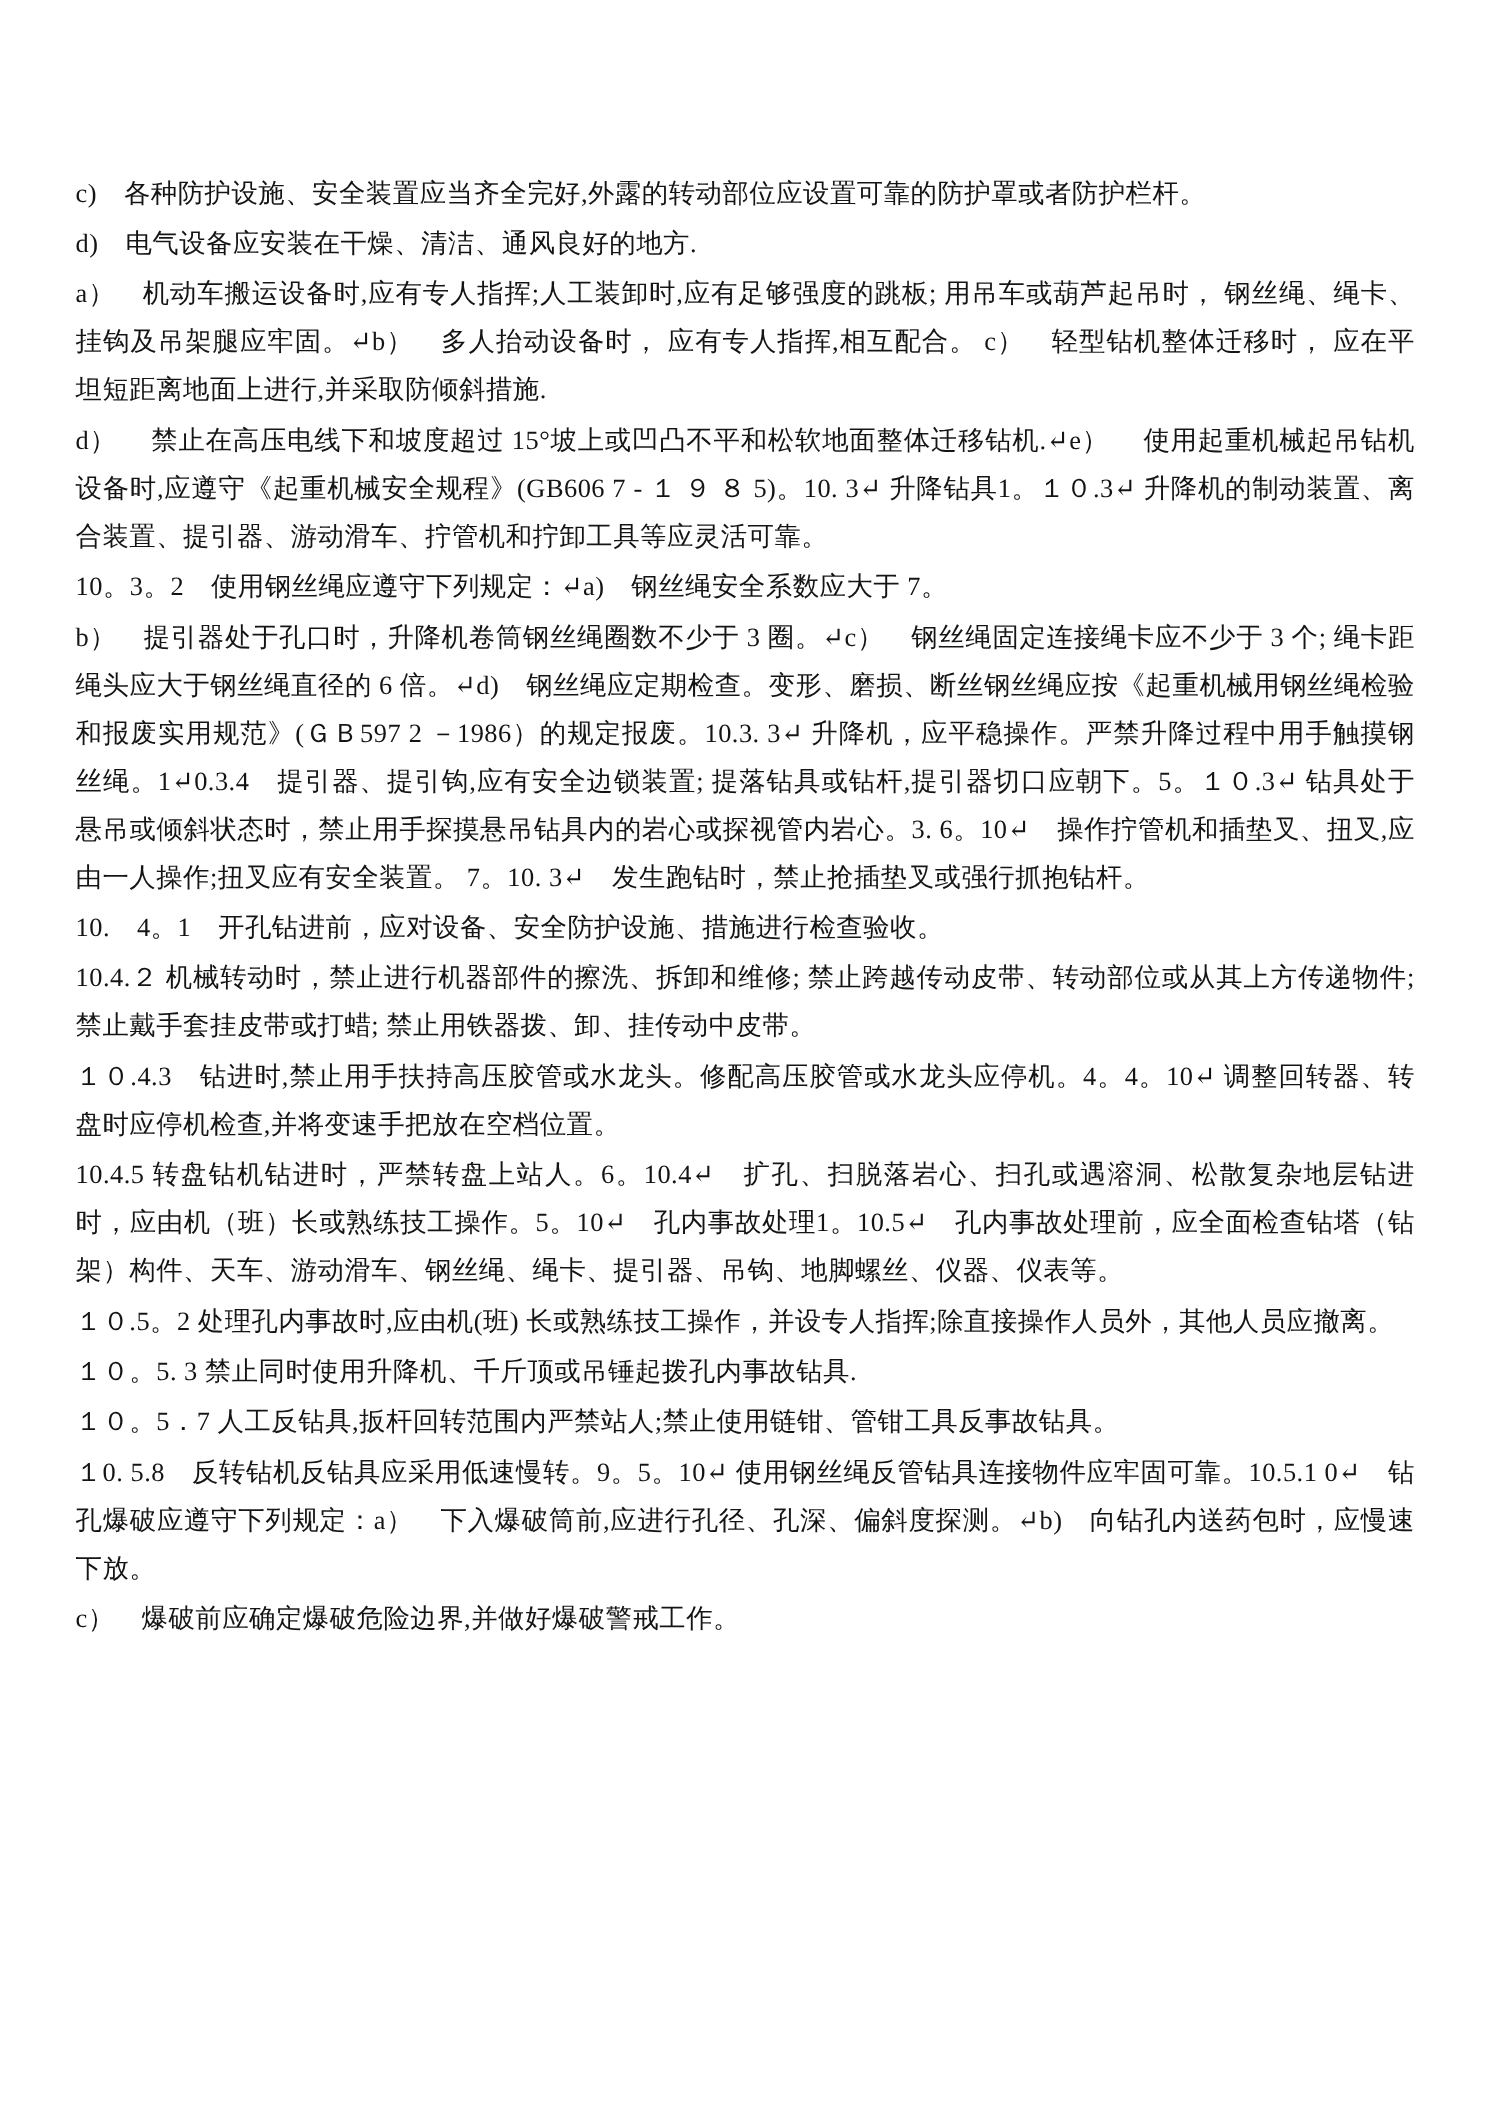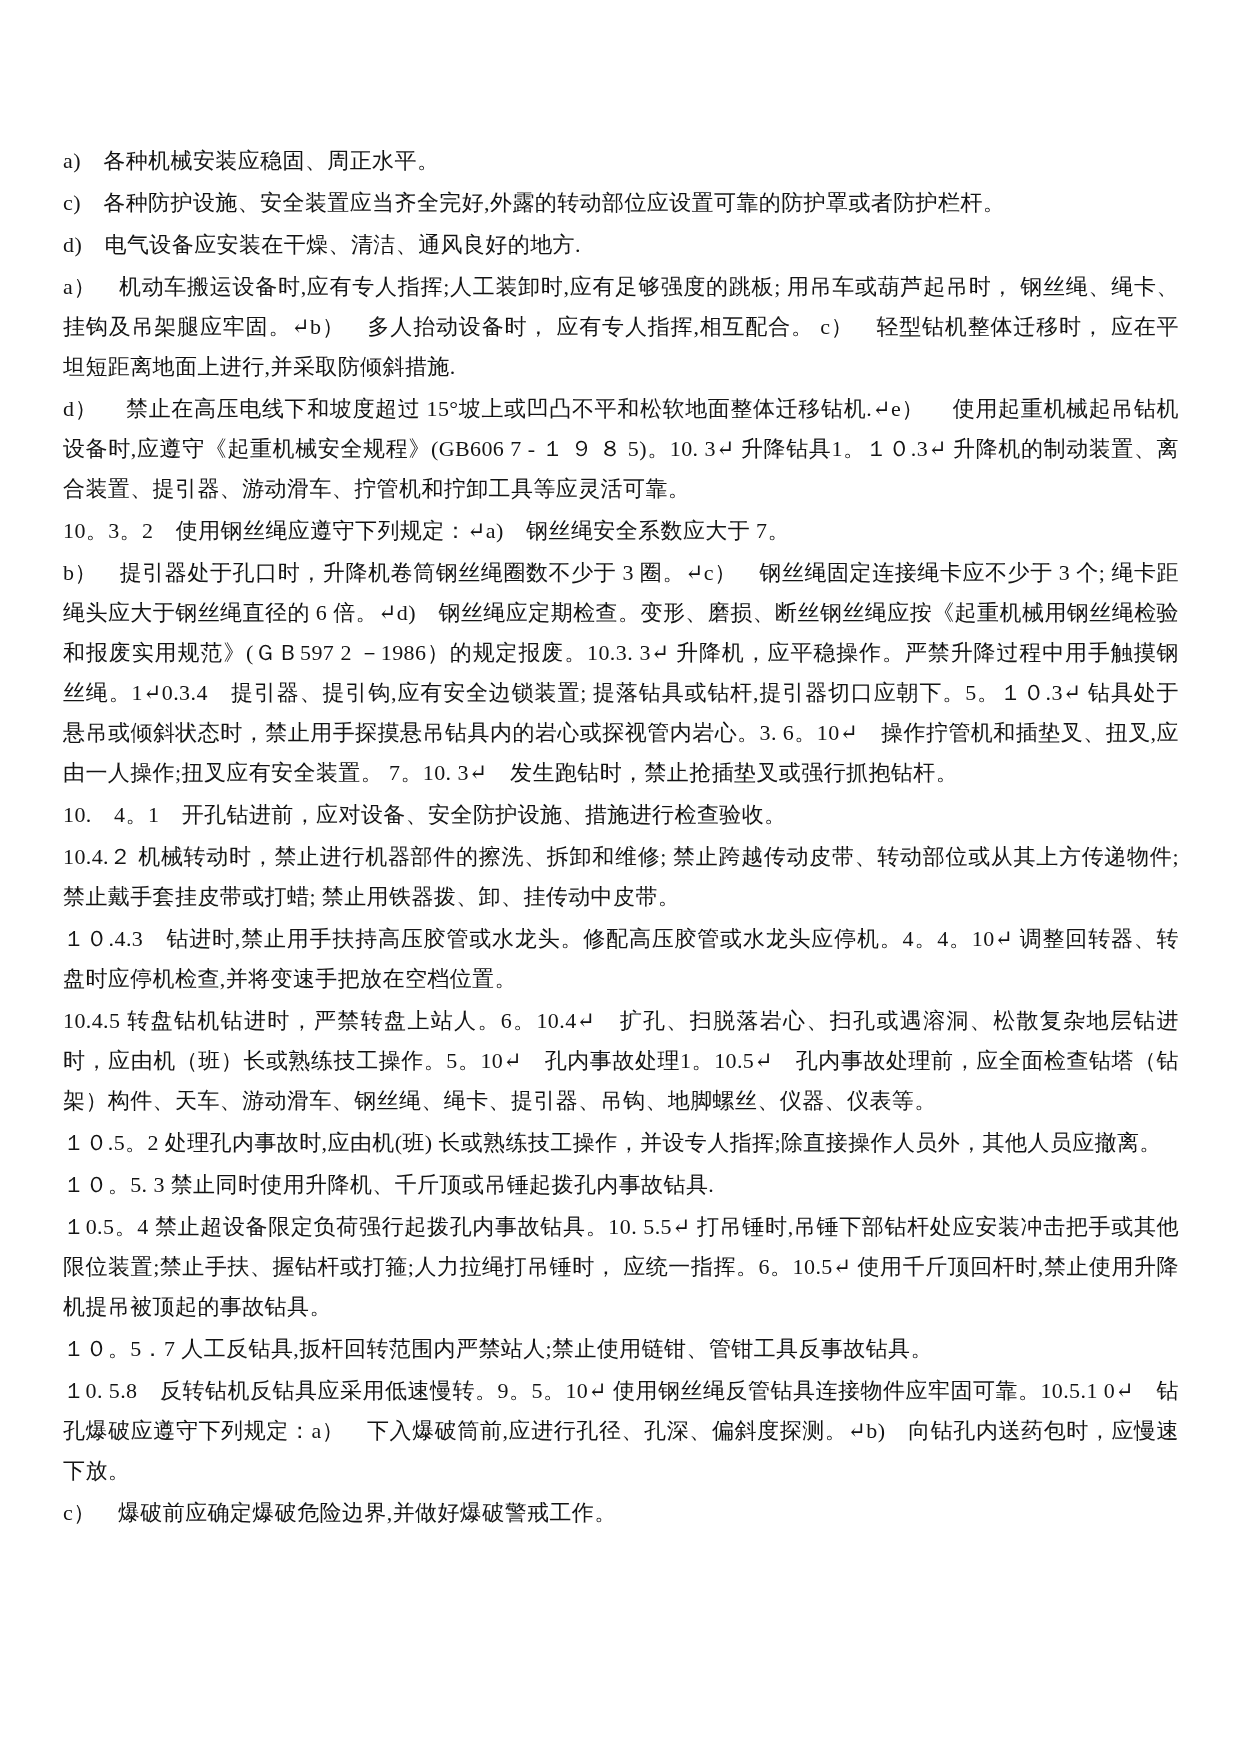--- a/index.html
+++ b/index.html
@@ -28,31 +28,29 @@
   .doc-body p {
     margin: 0 0 2px 0;
     word-break: break-all;
   }
 </style>
 </head>
 <body>
 
 <div class="page">
   <div class="doc-body">
-    <p>a)　各种机械安装应稳固、周正水平。</p>
     <p>c)　各种防护设施、安全装置应当齐全完好,外露的转动部位应设置可靠的防护罩或者防护栏杆。</p>
     <p>d)　电气设备应安装在干燥、清洁、通风良好的地方.</p>
     <p>a）　机动车搬运设备时,应有专人指挥;人工装卸时,应有足够强度的跳板; 用吊车或葫芦起吊时， 钢丝绳、绳卡、挂钩及吊架腿应牢固。↵b）　多人抬动设备时， 应有专人指挥,相互配合。 c）　轻型钻机整体迁移时， 应在平坦短距离地面上进行,并采取防倾斜措施.</p>
     <p>d）　 禁止在高压电线下和坡度超过 15°坡上或凹凸不平和松软地面整体迁移钻机.↵e）　 使用起重机械起吊钻机设备时,应遵守《起重机械安全规程》(GB606 7 - １ ９ ８ 5)。10. 3↵ 升降钻具1。１０.3↵ 升降机的制动装置、离合装置、提引器、游动滑车、拧管机和拧卸工具等应灵活可靠。</p>
     <p>10。3。2　使用钢丝绳应遵守下列规定：↵a)　钢丝绳安全系数应大于 7。</p>
     <p>b）　提引器处于孔口时，升降机卷筒钢丝绳圈数不少于 3 圈。↵c）　钢丝绳固定连接绳卡应不少于 3 个; 绳卡距绳头应大于钢丝绳直径的 6 倍。↵d)　钢丝绳应定期检查。变形、磨损、断丝钢丝绳应按《起重机械用钢丝绳检验和报废实用规范》(ＧＢ597 2 －1986）的规定报废。10.3. 3↵ 升降机，应平稳操作。严禁升降过程中用手触摸钢丝绳。1↵0.3.4　提引器、提引钩,应有安全边锁装置; 提落钻具或钻杆,提引器切口应朝下。5。１０.3↵ 钻具处于悬吊或倾斜状态时，禁止用手探摸悬吊钻具内的岩心或探视管内岩心。3. 6。10↵　操作拧管机和插垫叉、扭叉,应由一人操作;扭叉应有安全装置。 7。10. 3↵　发生跑钻时，禁止抢插垫叉或强行抓抱钻杆。</p>
     <p>10.　4。1　开孔钻进前，应对设备、安全防护设施、措施进行检查验收。</p>
     <p>10.4.２ 机械转动时，禁止进行机器部件的擦洗、拆卸和维修; 禁止跨越传动皮带、转动部位或从其上方传递物件; 禁止戴手套挂皮带或打蜡; 禁止用铁器拨、卸、挂传动中皮带。</p>
     <p>１０.4.3　钻进时,禁止用手扶持高压胶管或水龙头。修配高压胶管或水龙头应停机。4。4。10↵ 调整回转器、转盘时应停机检查,并将变速手把放在空档位置。</p>
     <p>10.4.5 转盘钻机钻进时，严禁转盘上站人。6。10.4↵　扩孔、扫脱落岩心、扫孔或遇溶洞、松散复杂地层钻进时，应由机（班）长或熟练技工操作。5。10↵　孔内事故处理1。10.5↵　孔内事故处理前，应全面检查钻塔（钻架）构件、天车、游动滑车、钢丝绳、绳卡、提引器、吊钩、地脚螺丝、仪器、仪表等。</p>
     <p>１０.5。2 处理孔内事故时,应由机(班) 长或熟练技工操作，并设专人指挥;除直接操作人员外，其他人员应撤离。</p>
     <p>１０。5. 3 禁止同时使用升降机、千斤顶或吊锤起拨孔内事故钻具.</p>
-    <p>１0.5。4 禁止超设备限定负荷强行起拨孔内事故钻具。10. 5.5↵ 打吊锤时,吊锤下部钻杆处应安装冲击把手或其他限位装置;禁止手扶、握钻杆或打箍;人力拉绳打吊锤时， 应统一指挥。6。10.5↵ 使用千斤顶回杆时,禁止使用升降机提吊被顶起的事故钻具。</p>
     <p>１０。5．7 人工反钻具,扳杆回转范围内严禁站人;禁止使用链钳、管钳工具反事故钻具。</p>
     <p>１0. 5.8　反转钻机反钻具应采用低速慢转。9。5。10↵ 使用钢丝绳反管钻具连接物件应牢固可靠。10.5.1 0↵　钻孔爆破应遵守下列规定：a）　下入爆破筒前,应进行孔径、孔深、偏斜度探测。↵b)　向钻孔内送药包时，应慢速下放。</p>
     <p>c）　爆破前应确定爆破危险边界,并做好爆破警戒工作。</p>
   </div>
 </div>
 
 </body></html>

